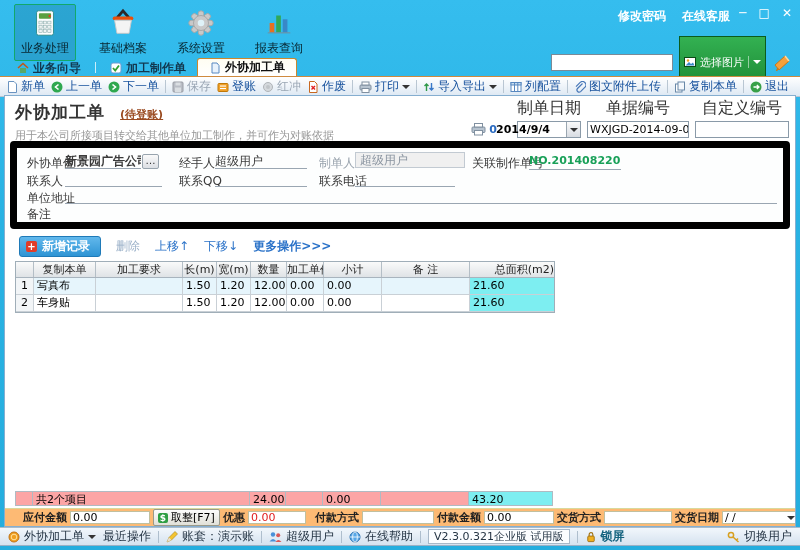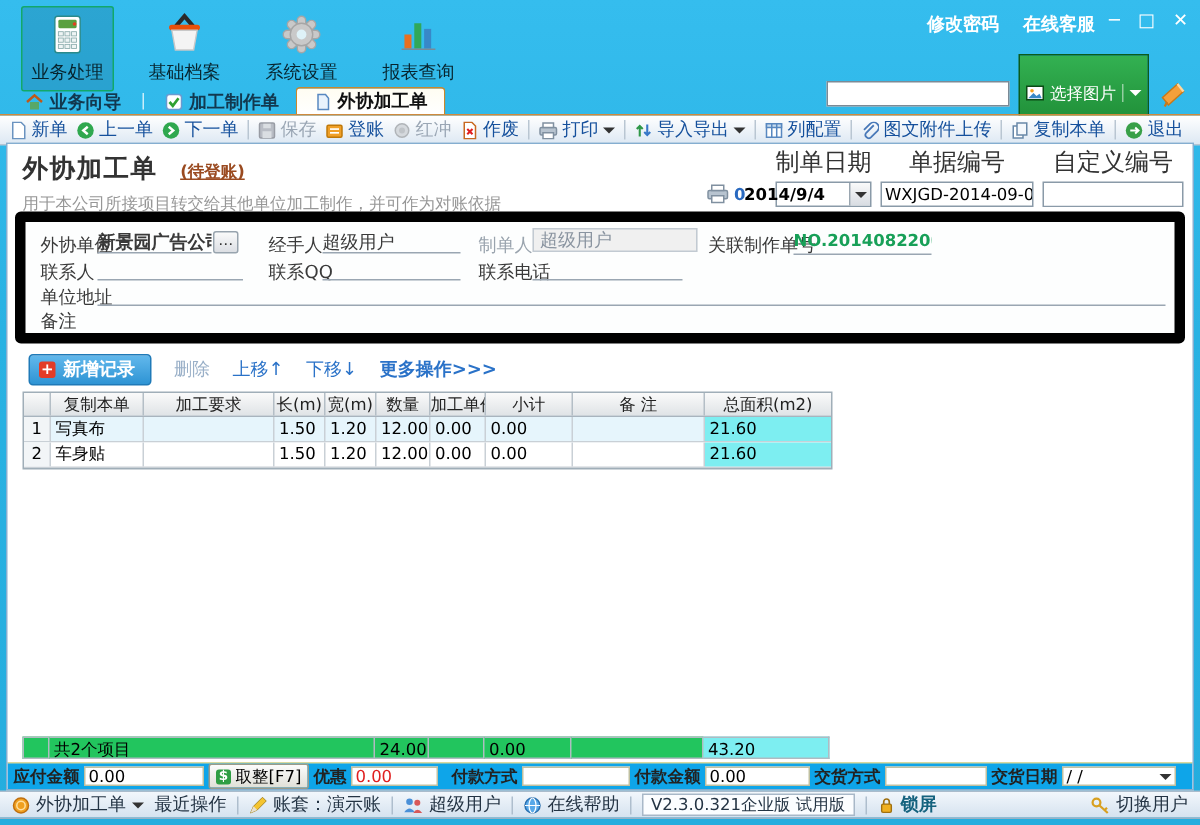--- a/index.html
+++ b/index.html
@@ -76,25 +76,25 @@
   .th:last-child{border-right:none;}
   .tr{display:flex;border-bottom:1px solid #c9d0d6;background:#fff;}
   .tr.alt{background:#e6f5fc;}
   .td{height:16px;line-height:16px;padding-left:3px;border-right:1px solid #c9d0d6;box-sizing:border-box;white-space:nowrap;overflow:hidden;flex:none;}
   .td:last-child{border-right:none;}
   .td.num{text-align:center;padding-left:0;background:#f2f5f7;}
   .td.area{background:#7deef1;}
   .spacer{flex:1;}
   
   .summary-row{margin:0 0 2px 10px;display:flex;font-size:11px;flex:none;}
-  .sc{height:15px;line-height:15px;box-sizing:border-box;border:1px solid #b0bac2;border-left:none;background:#22c55e;padding-left:3px;white-space:nowrap;overflow:hidden;}
+  .sc{height:15px;line-height:15px;box-sizing:border-box;border:1px solid #b0bac2;border-left:none;background:#fca5a5;padding-left:3px;white-space:nowrap;overflow:hidden;}
   .sc.first{border-left:1px solid #b0bac2;padding-left:0;}
   .sc.area{background:#7deef1;}
   
-  .paybar{height:17px;background:#0ea5e9;border-top:1px solid #d9d99d;display:flex;align-items:center;padding:0 4px;gap:3px;font-size:11px;white-space:nowrap;overflow:hidden;flex:none;}
+  .paybar{height:17px;background:#fdba74;border-top:1px solid #d9d99d;display:flex;align-items:center;padding:0 18px;gap:3px;font-size:11px;white-space:nowrap;overflow:hidden;flex:none;}
   .pb-label{font-weight:bold;color:#222;flex:none;}
   .pb-field{height:13px;background:#fff;border:1px solid #c0c0a0;line-height:12px;padding:0 2px;box-sizing:border-box;flex:none;overflow:hidden;}
   .pb-field.red{color:#e02020;}
   .round-btn{height:15px;border:1px solid #9a9a8a;background:linear-gradient(#fcfcfc,#e0e0d8);display:flex;align-items:center;gap:3px;padding:0 4px;border-radius:2px;flex:none;}
   .dollar-badge{width:10px;height:10px;background:#2f9e44;color:#fff;font-size:9px;line-height:10px;text-align:center;border-radius:2px;font-weight:bold;}
   .deldate{display:flex;align-items:center;justify-content:space-between;width:76px;}
   
   .statusbar{position:absolute;left:0;right:0;top:527px;height:19px;background:linear-gradient(#f2f7fc,#d5e2ef);border-top:1px solid #aabccc;border-bottom:1px solid #9ab0c4;box-sizing:border-box;display:flex;align-items:center;padding:0 8px;gap:7px;font-size:12px;color:#243444;white-space:nowrap;overflow:hidden;}
   .sb{display:flex;align-items:center;gap:4px;}
   .sb-version{border:1px solid #a8b8c8;background:#fbfdff;height:15px;line-height:14px;padding:0 5px;font-size:11px;box-sizing:border-box;}
@@ -398,21 +398,21 @@
     <div class="thead">
         <div class="th" style="width: 18px;"></div>
         <div class="th" style="width: 62px;">复制本单</div>
         <div class="th" style="width: 87px;">加工要求</div>
         <div class="th" style="width: 34px;">长(m)</div>
         <div class="th" style="width: 34px;">宽(m)</div>
         <div class="th" style="width: 36px;">数量</div>
         <div class="th" style="width: 37px;">加工单价</div>
         <div class="th" style="width: 58px;">小计</div>
         <div class="th" style="width: 88px;">备 注</div>
-        <div class="th" style="width: 84px;">总面积(m2)</div>
+        <div class="th" style="width: 84px; text-align: right;">总面积(m2)</div>
       </div>
     <div>
         <div class="tr alt">
           <div class="td num" style="width: 18px;">1</div>
           <div class="td" style="width: 62px;">写真布</div>
           <div class="td" style="width: 87px;"></div>
           <div class="td" style="width: 34px;">1.50</div>
           <div class="td" style="width: 34px;">1.20</div>
           <div class="td" style="width: 36px;">12.00</div>
           <div class="td" style="width: 37px;">0.00</div>

